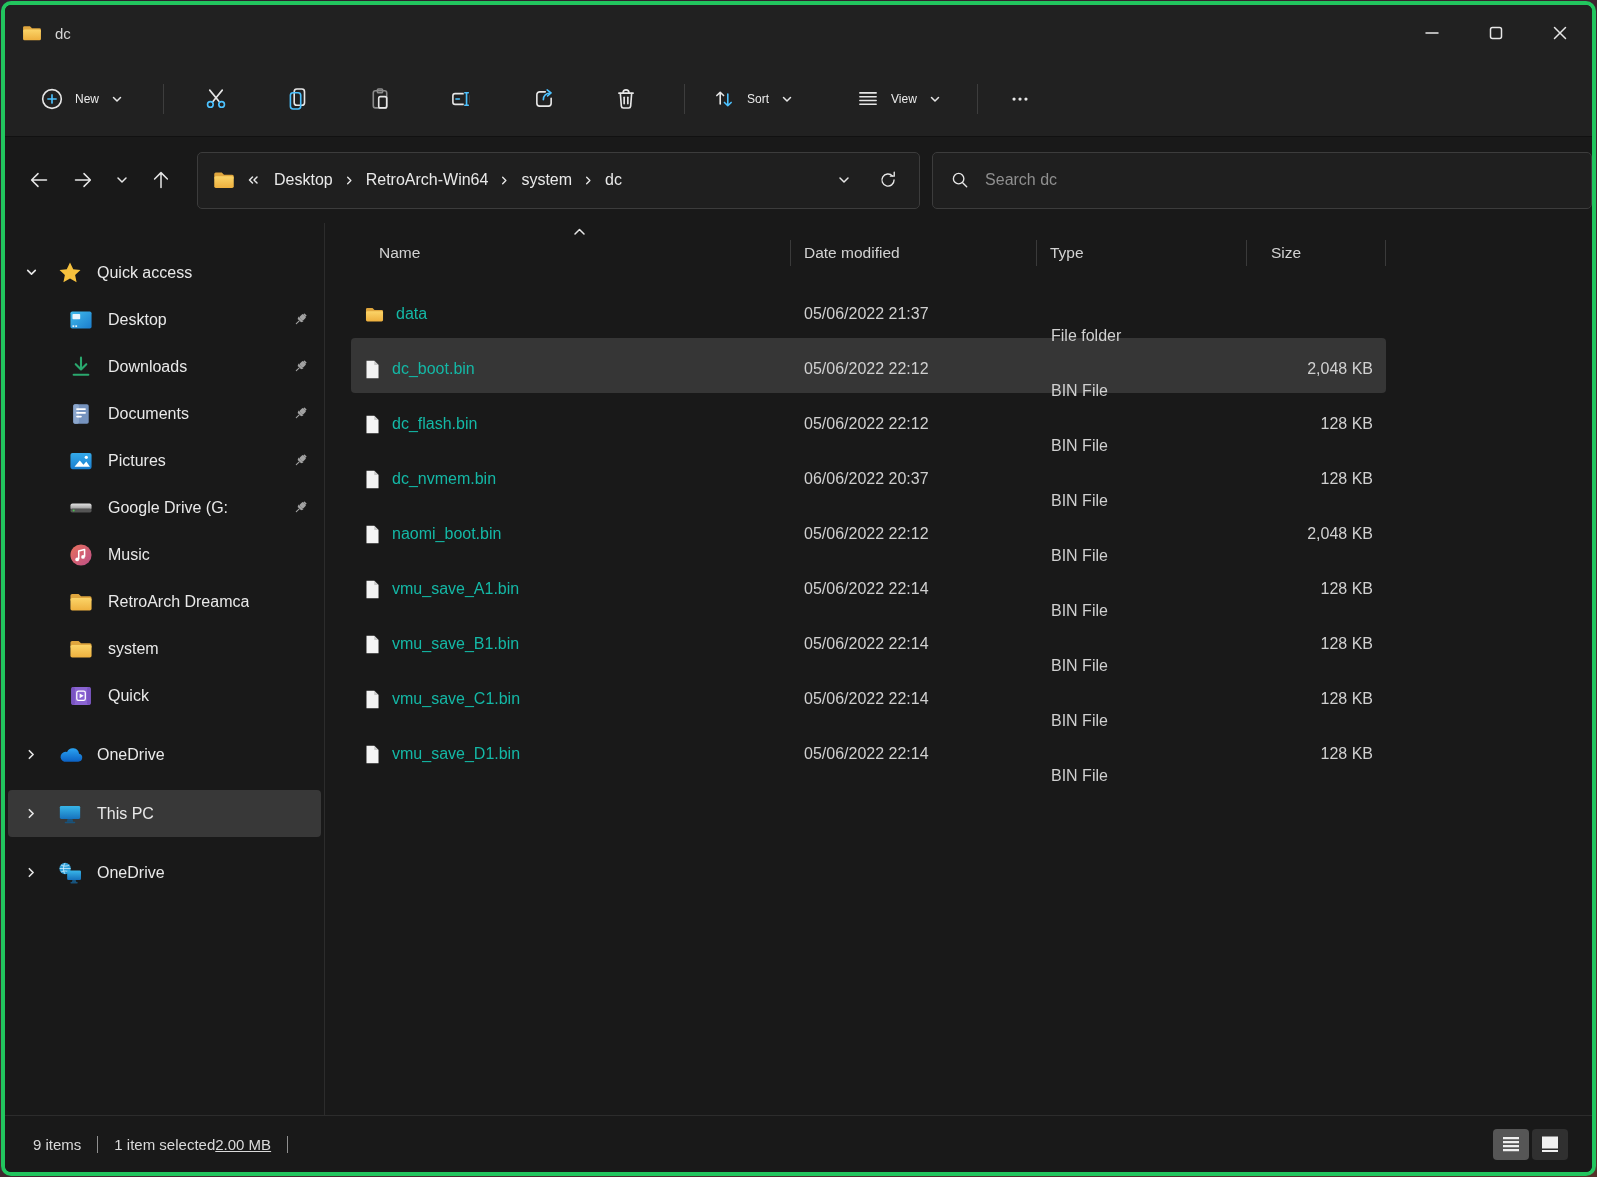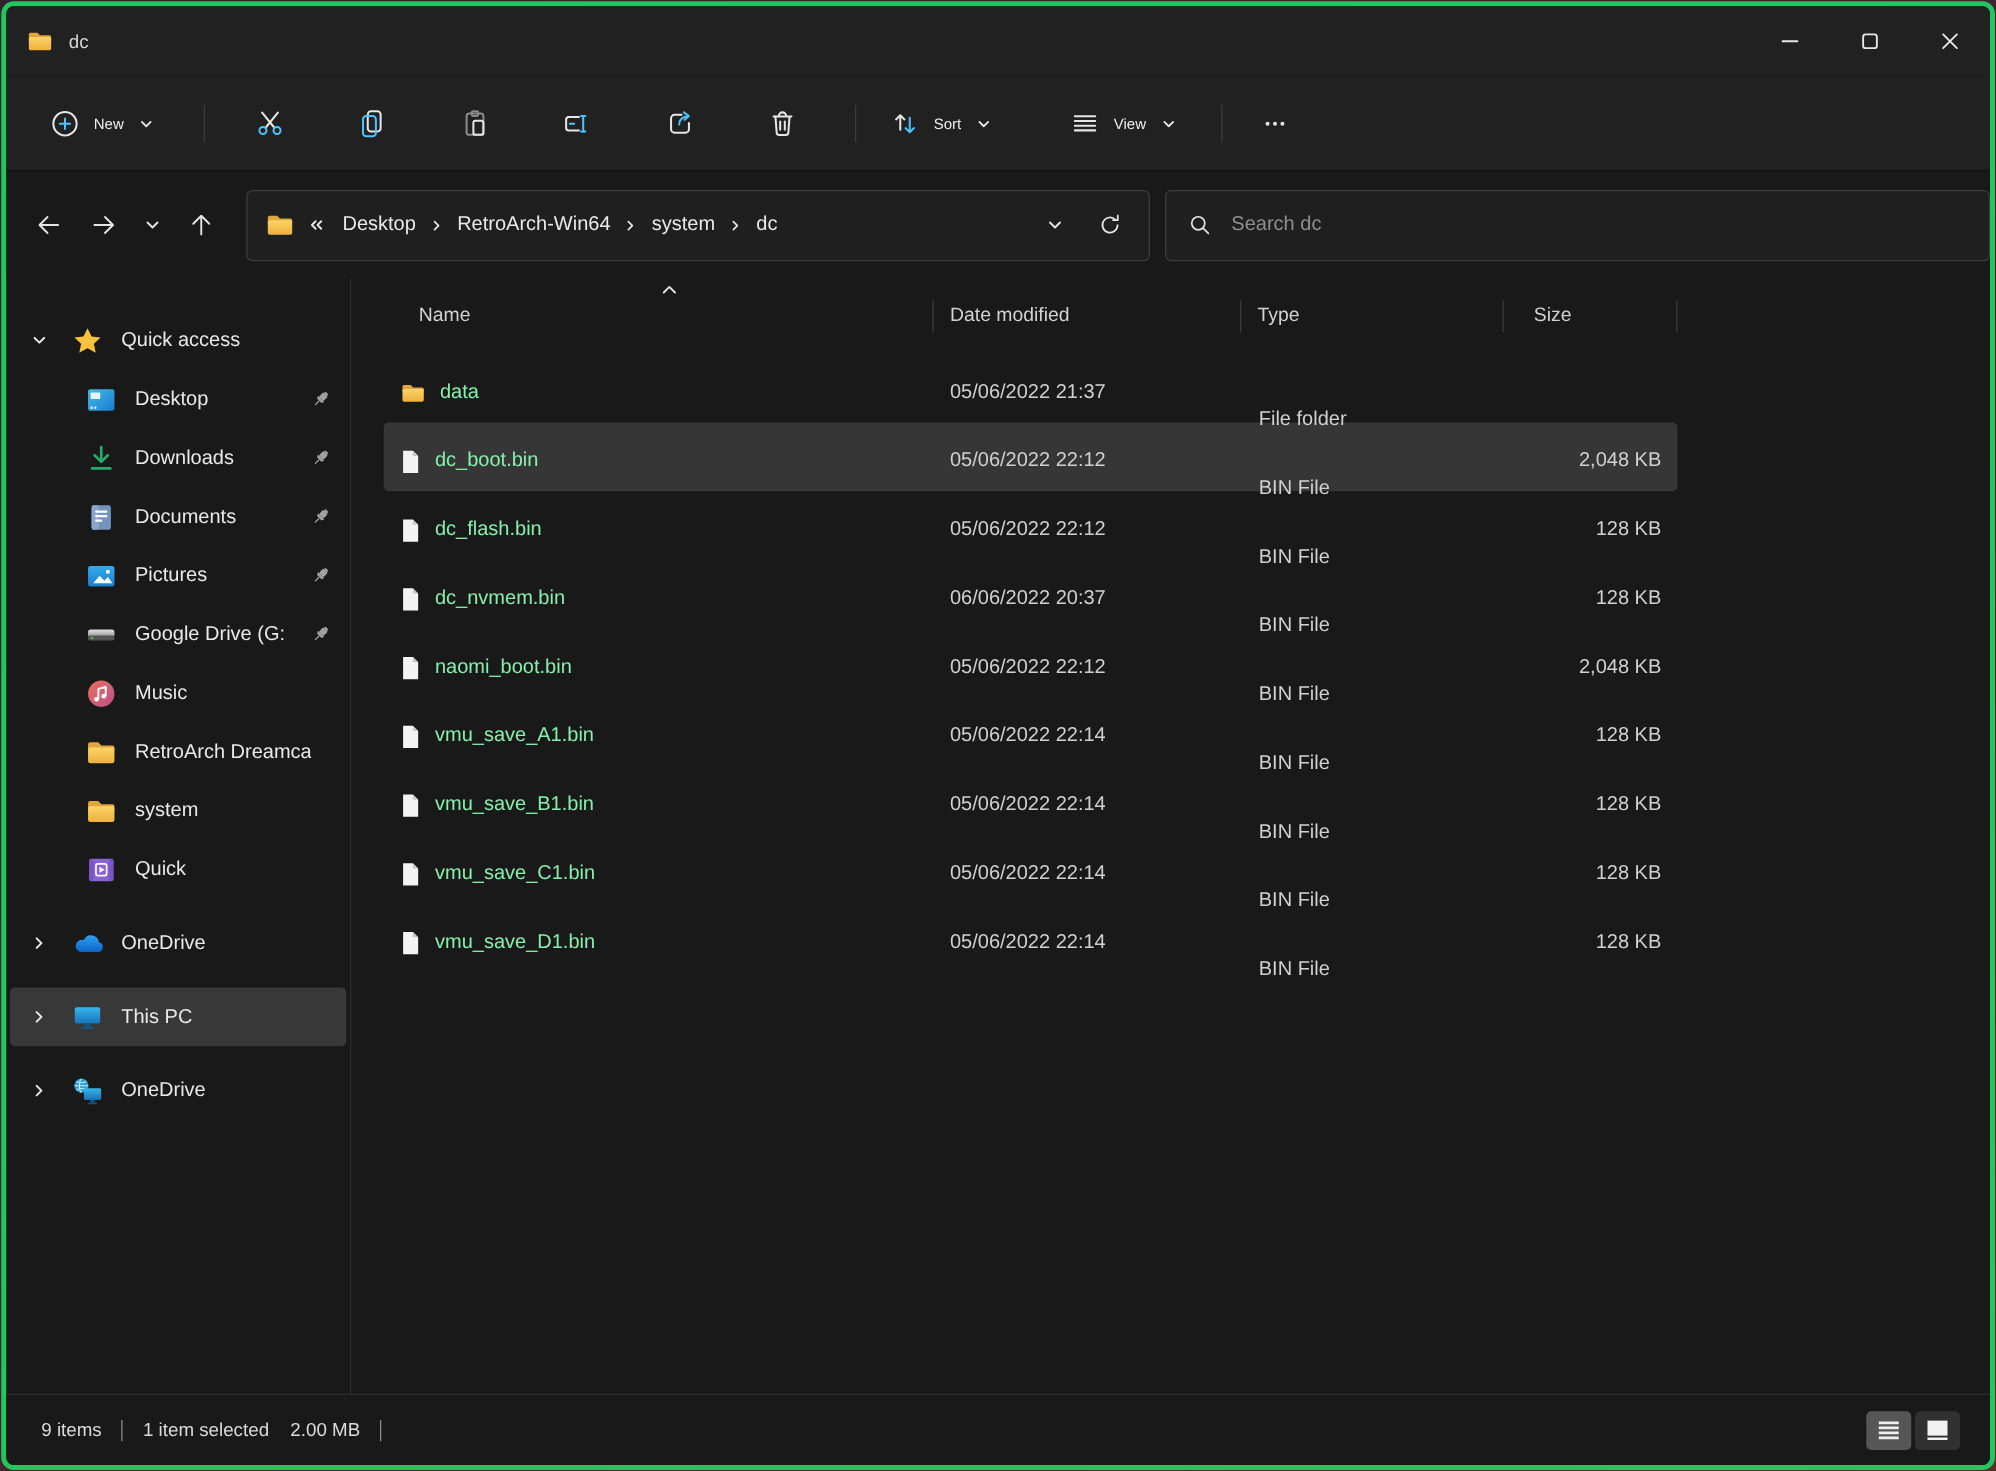--- a/index.html
+++ b/index.html
@@ -60,21 +60,21 @@
     border:1px solid #3c3c3c; border-radius:5px; display:flex; align-items:center; padding:0 16px; gap:14px;
   }
   .search-box input {
     background:transparent; border:none; outline:none; color:#cfcfcf;
     font-size:16px; font-family:inherit; width:100%;
   }
   .search-box input::placeholder { color:#8f8f8f; }
 
   
   .body { flex:1 1 auto; display:flex; min-height:0; }
-  .sidebar { width:276px; flex:0 0 auto; border-right:1px solid #2c2c2c; padding-top:26px; overflow:hidden; }
+  .sidebar { width:320px; flex:0 0 auto; border-right:1px solid #2c2c2c; padding-top:26px; overflow:hidden; }
   .side-item { height:47px; display:flex; align-items:center; padding-right:12px; border-radius:4px; margin:0 3px; }
   .side-item .twisty { width:14px; margin-left:17px; flex:0 0 auto; }
   .side-item .s-ico { width:26px; height:26px; margin-left:18px; flex:0 0 auto; }
   .side-item.lvl1 .s-ico { margin-left:60px; }
   .side-item .s-label { margin-left:14px; font-size:16px; color:#e9e9e9; white-space:nowrap; overflow:hidden; }
   .side-item .pin { margin-left:auto; flex:0 0 auto; }
   .side-item.sel { background:#383838; }
   .side-gap { height:12px; }
 
   
@@ -83,21 +83,21 @@
   .col-h { font-size:15.5px; color:#d2d2d2; position:relative; height:34px; display:flex; align-items:center; }
   .col-h .htxt { padding-left:13px; }
   .col-h.first .htxt { padding-left:28px; }
   .col-h.szh .htxt { padding-left:24px; }
   .col-h::after { content:""; position:absolute; right:0; top:4px; height:26px; width:1px; background:#3a3a3a; }
   .sort-caret { position:absolute; left:248px; top:4px; }
   .rows { }
   .frow { display:grid; grid-template-columns:440px 246px 210px 139px; height:55px; align-items:center; width:1035px; border-radius:4px; }
   .frow.sel { background:#363636; }
   .fcell { font-size:16px; color:#d0d0d0; white-space:nowrap; }
-  .fname { display:flex; align-items:center; gap:11px; padding-left:13px; color:#86efac; }
+  .fname { display:flex; align-items:center; gap:11px; padding-left:13px; color:#14b8a6; }
   .fdate { padding-left:13px; }
   .ftype { padding-left:14px;margin-top:44px; }
   .fsize { text-align:right; padding-right:13px; }
 
   
   .statusbar { height:57px; flex:0 0 auto; border-top:1px solid #2c2c2c; display:flex; align-items:center; padding:0 24px 0 28px; background:#191919; }
   .status-txt { font-size:15px; color:#dadada; }
   .st-sep { width:1px; height:17px; background:#8f8f8f; margin:0 16px; }
   .view-toggles { margin-left:auto; display:flex; gap:3px; }
   .vt-btn { width:36px; height:31px; border-radius:4px; display:flex; align-items:center; justify-content:center; }
@@ -740,21 +740,21 @@
         </div>
 
       </div>
     </div>
   </div>
 
   <div class="statusbar">
     <span class="status-txt">9 items</span>
     <span class="st-sep"></span>
     <span class="status-txt">1 item selected</span>
-    <span class="status-txt" style="margin-left:17px;">2.00 MB</span>
+    <span class="status-txt" style="margin-left:0;text-decoration:underline;">2.00 MB</span>
     <span class="st-sep"></span>
     <div class="view-toggles">
       <div class="vt-btn active">
         <svg width="20" height="18" viewBox="0 0 20 18">
             <path d="M2 3.2h16 M2 7.2h16 M2 11.2h16 M2 15.2h16" stroke="#efefef" stroke-width="2.2"></path>
           </svg>
       </div>
       <div class="vt-btn idle">
         <svg width="20" height="18" viewBox="0 0 20 18">
             <rect x="2" y="1.5" width="16" height="12" fill="#f2f2f2"></rect>

